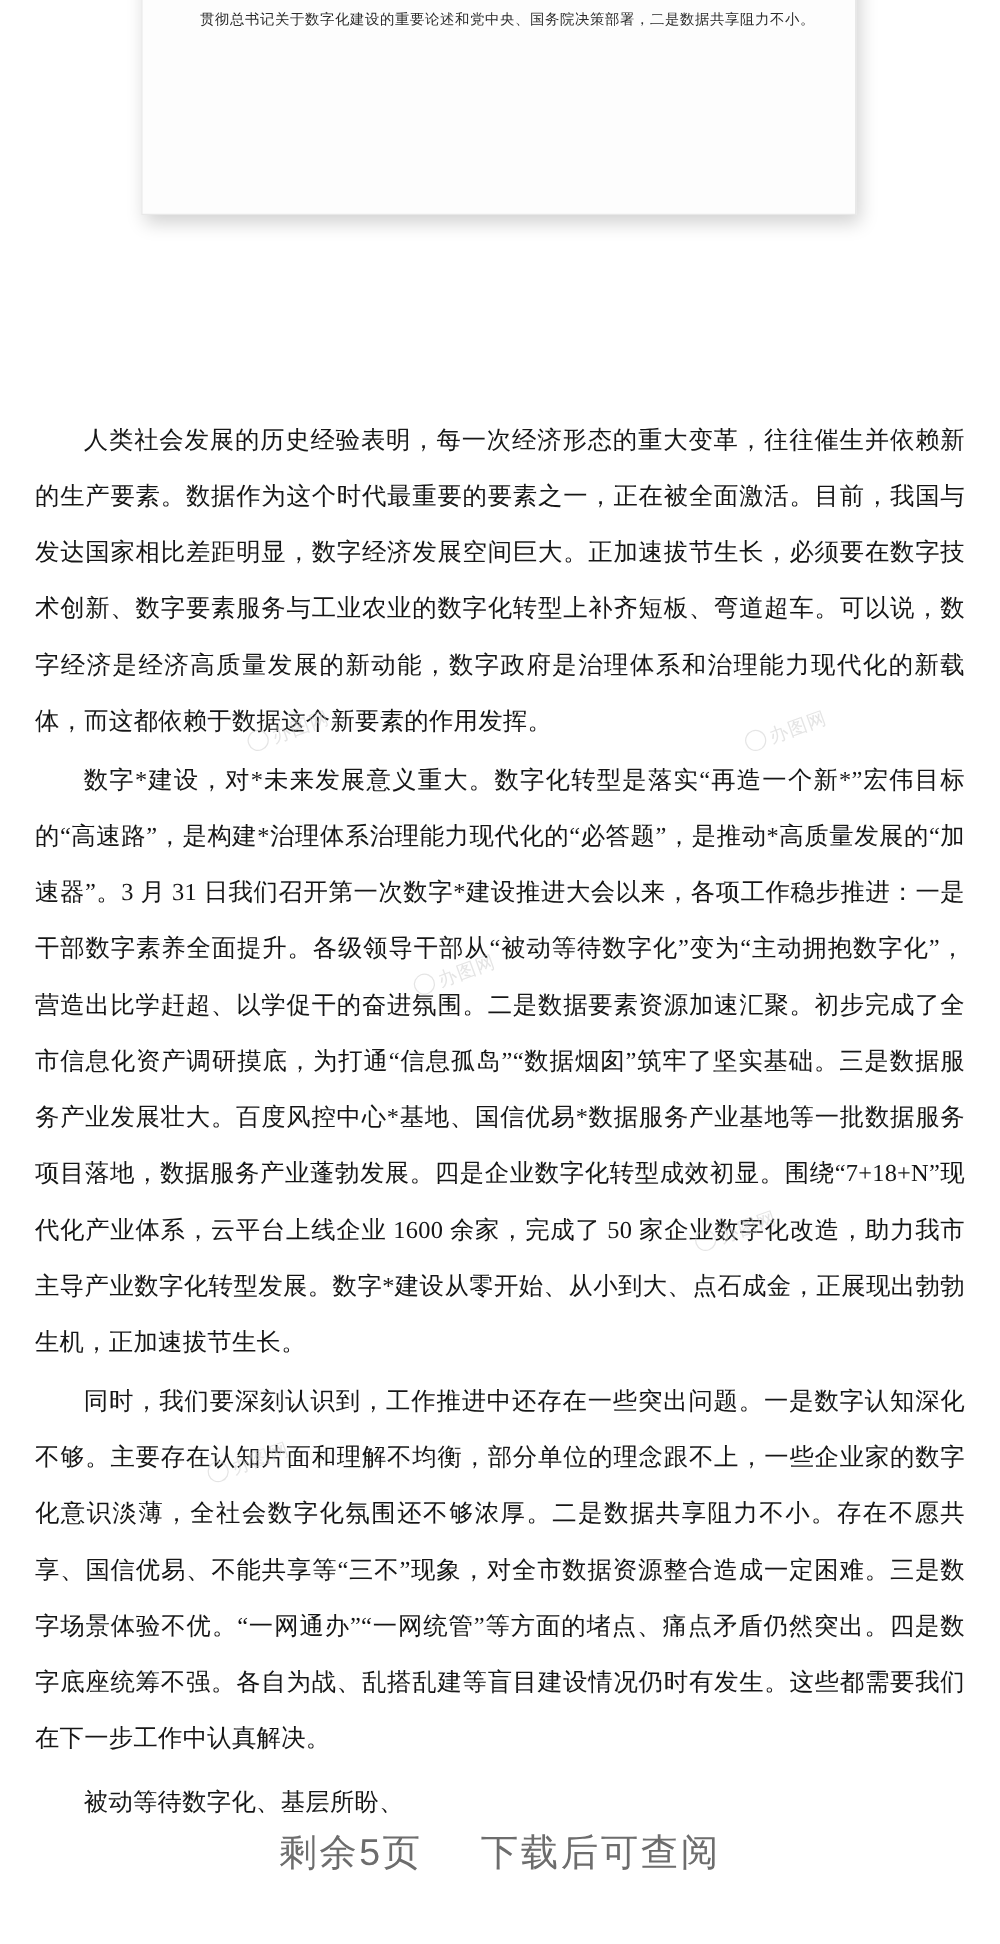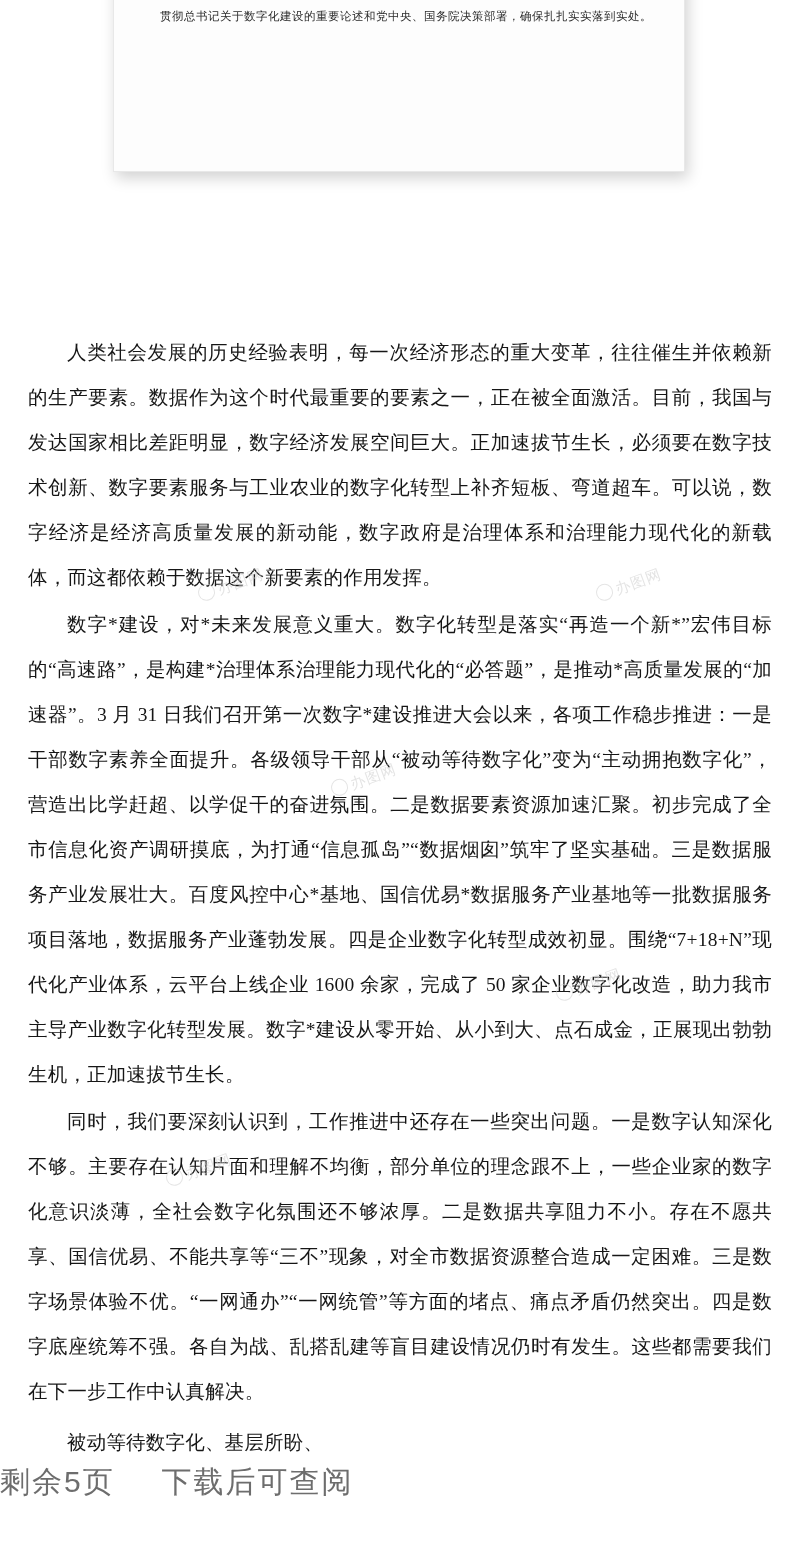--- a/index.html
+++ b/index.html
@@ -97,37 +97,38 @@
   .wm3 { left: 330px; top: 770px; }
   .wm4 { left: 555px; top: 975px; }
   .wm5 { left: 165px; top: 1160px; }
 
   
   .footer {
     position: absolute;
     left: 0;
     bottom: 52px;
     width: 800px;
+    text-align: center;
     font-family: "Liberation Sans", sans-serif;
     font-size: 30px;
     color: #6d6d6d;
     letter-spacing: 2px;
     margin-top: 20px;
   }
   .footer .gap {
     display: inline-block;
     width: 26px;
   }
 </style>
 </head>
 <body>
 
 <div class="top-card">
   <div class="top-card-inner">
-    <div class="top-card-line">贯彻总书记关于数字化建设的重要论述和党中央、国务院决策部署，确保扎扎实实落到实处。</div>
+    <div class="top-card-line">贯彻总书记关于数字化建设的重要论述和党中央、国务院决策部署，二是数据共享阻力不小。</div>
   </div>
 </div>
 
 <div class="doc-body">
   <p class="para indent">人类社会发展的历史经验表明，每一次经济形态的重大变革，往往催生并依赖新的生产要素。数据作为这个时代最重要的要素之一，正在被全面激活。目前，我国与发达国家相比差距明显，数字经济发展空间巨大。正加速拔节生长，必须要在数字技术创新、数字要素服务与工业农业的数字化转型上补齐短板、弯道超车。可以说，数字经济是经济高质量发展的新动能，数字政府是治理体系和治理能力现代化的新载体，而这都依赖于数据这个新要素的作用发挥。</p>
   <p class="para indent">数字*建设，对*未来发展意义重大。数字化转型是落实“再造一个新*”宏伟目标的“高速路”，是构建*治理体系治理能力现代化的“必答题”，是推动*高质量发展的“加速器”。3 月 31 日我们召开第一次数字*建设推进大会以来，各项工作稳步推进：一是干部数字素养全面提升。各级领导干部从“被动等待数字化”变为“主动拥抱数字化”，营造出比学赶超、以学促干的奋进氛围。二是数据要素资源加速汇聚。初步完成了全市信息化资产调研摸底，为打通“信息孤岛”“数据烟囱”筑牢了坚实基础。三是数据服务产业发展壮大。百度风控中心*基地、国信优易*数据服务产业基地等一批数据服务项目落地，数据服务产业蓬勃发展。四是企业数字化转型成效初显。围绕“7+18+N”现代化产业体系，云平台上线企业 1600 余家，完成了 50 家企业数字化改造，助力我市主导产业数字化转型发展。数字*建设从零开始、从小到大、点石成金，正展现出勃勃生机，正加速拔节生长。</p>
   <p class="para indent">同时，我们要深刻认识到，工作推进中还存在一些突出问题。一是数字认知深化不够。主要存在认知片面和理解不均衡，部分单位的理念跟不上，一些企业家的数字化意识淡薄，全社会数字化氛围还不够浓厚。二是数据共享阻力不小。存在不愿共享、国信优易、不能共享等“三不”现象，对全市数据资源整合造成一定困难。三是数字场景体验不优。“一网通办”“一网统管”等方面的堵点、痛点矛盾仍然突出。四是数字底座统筹不强。各自为战、乱搭乱建等盲目建设情况仍时有发生。这些都需要我们在下一步工作中认真解决。</p>
   <p class="para last">被动等待数字化、基层所盼、</p>
 </div>
 

